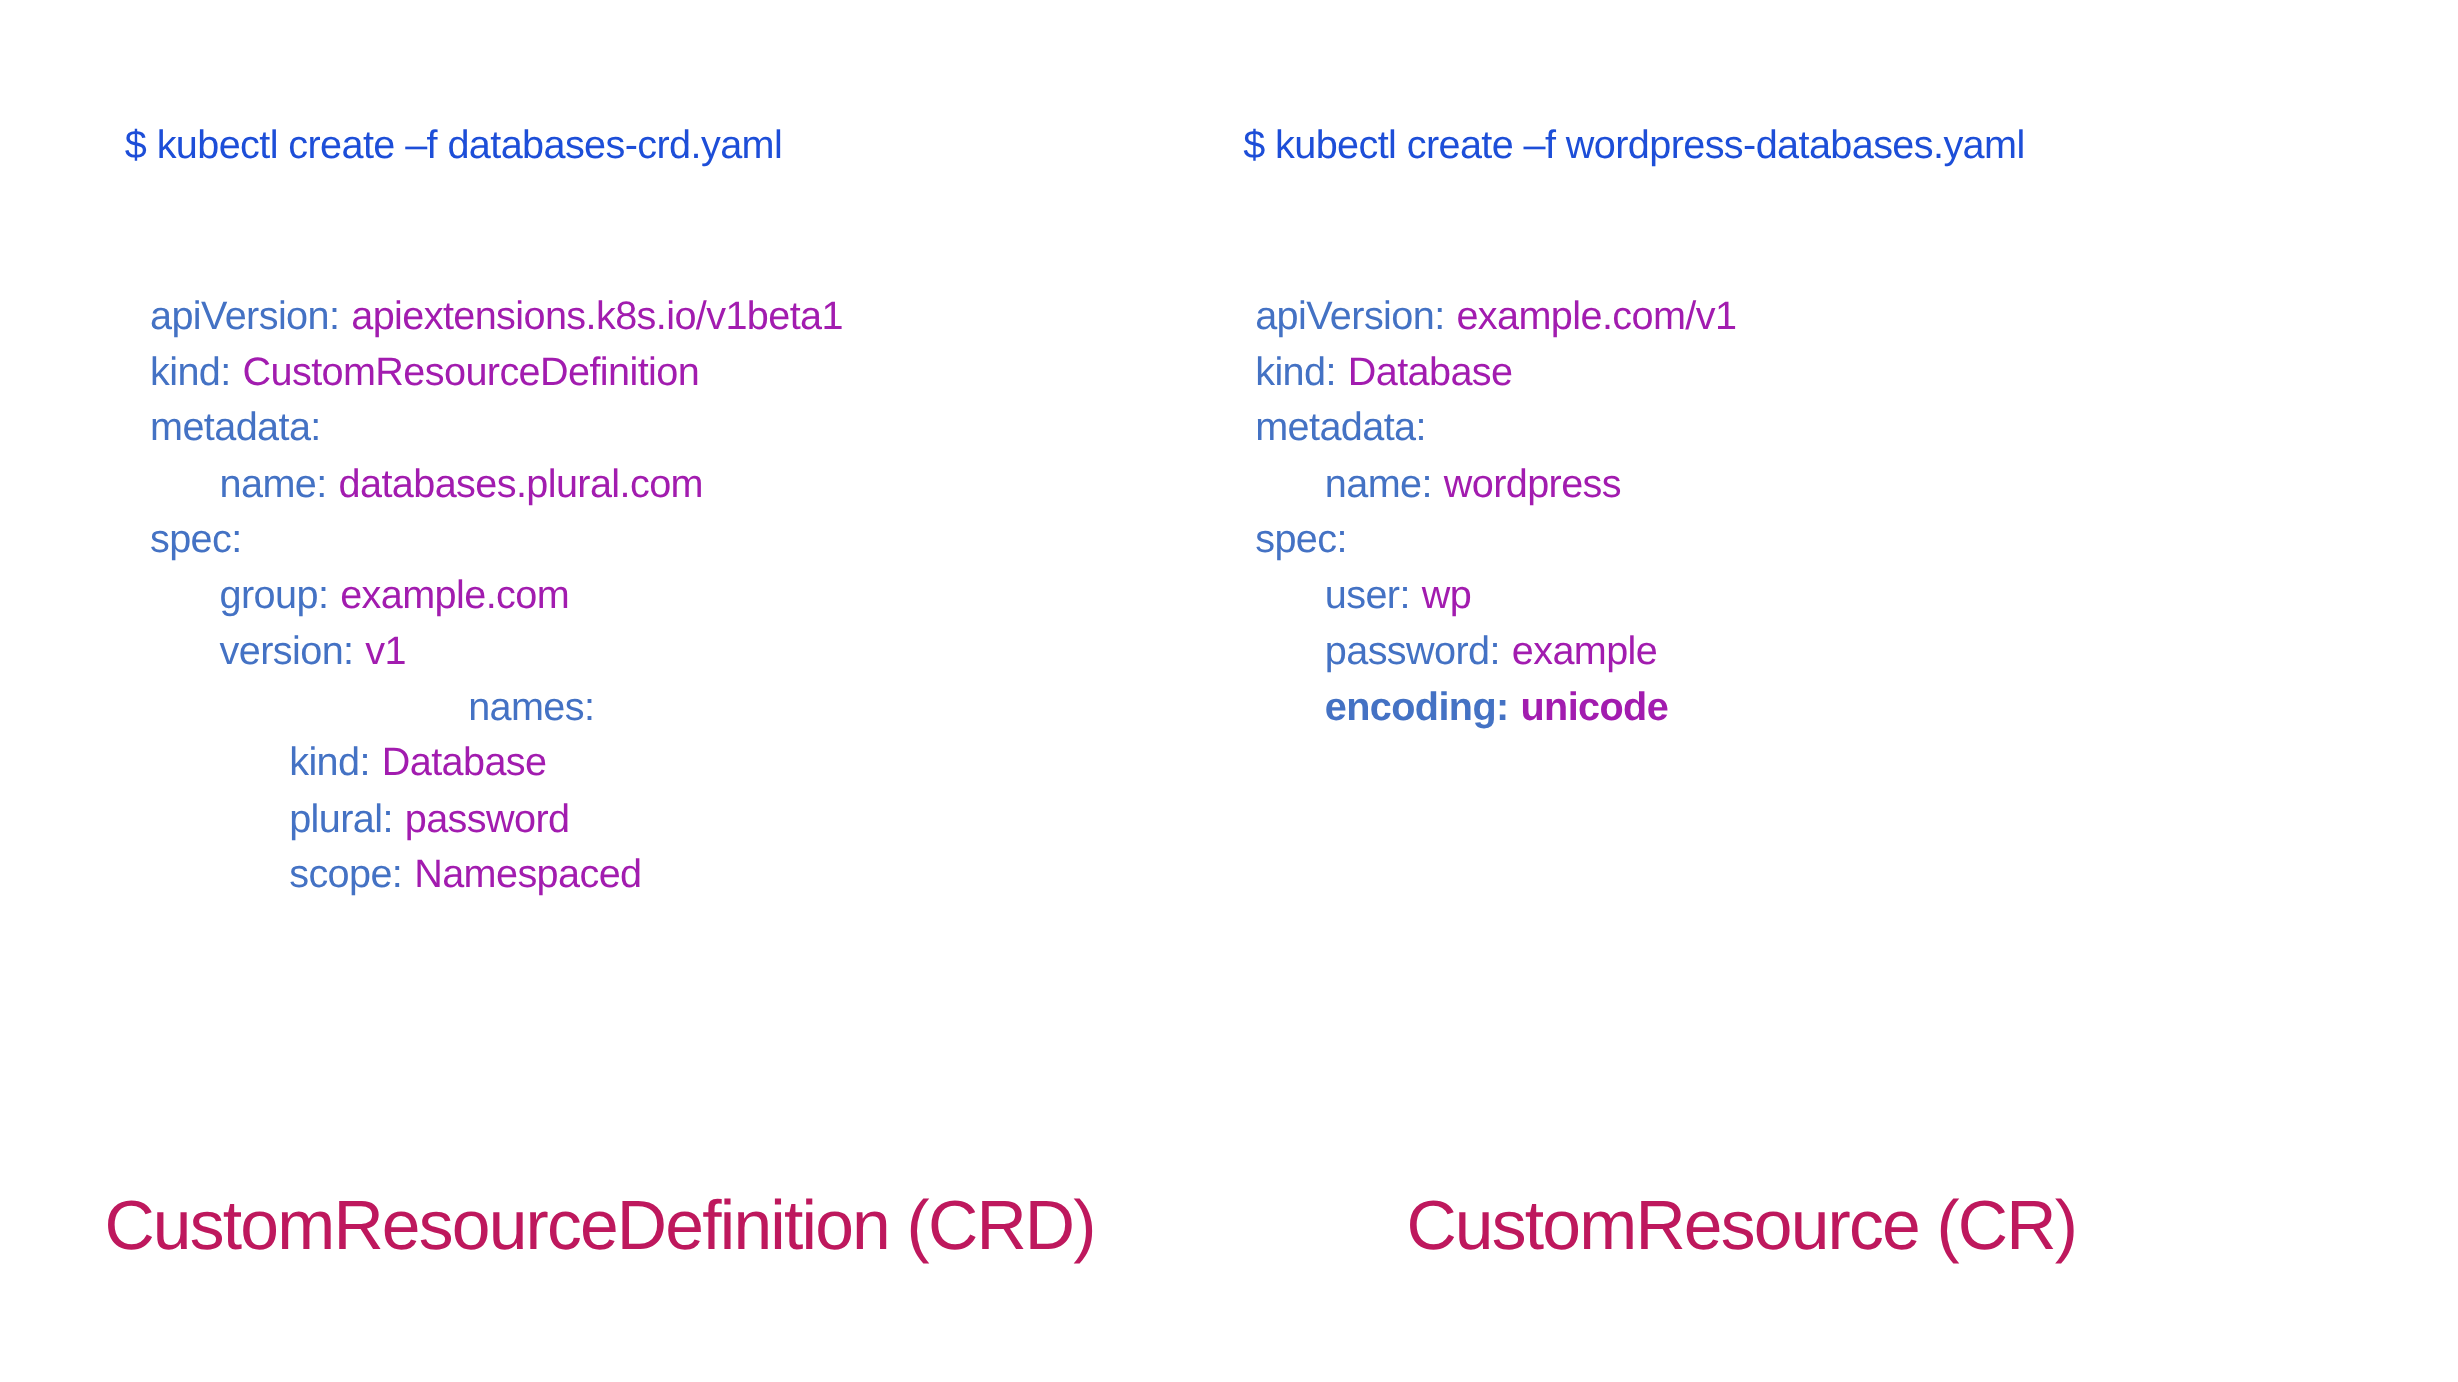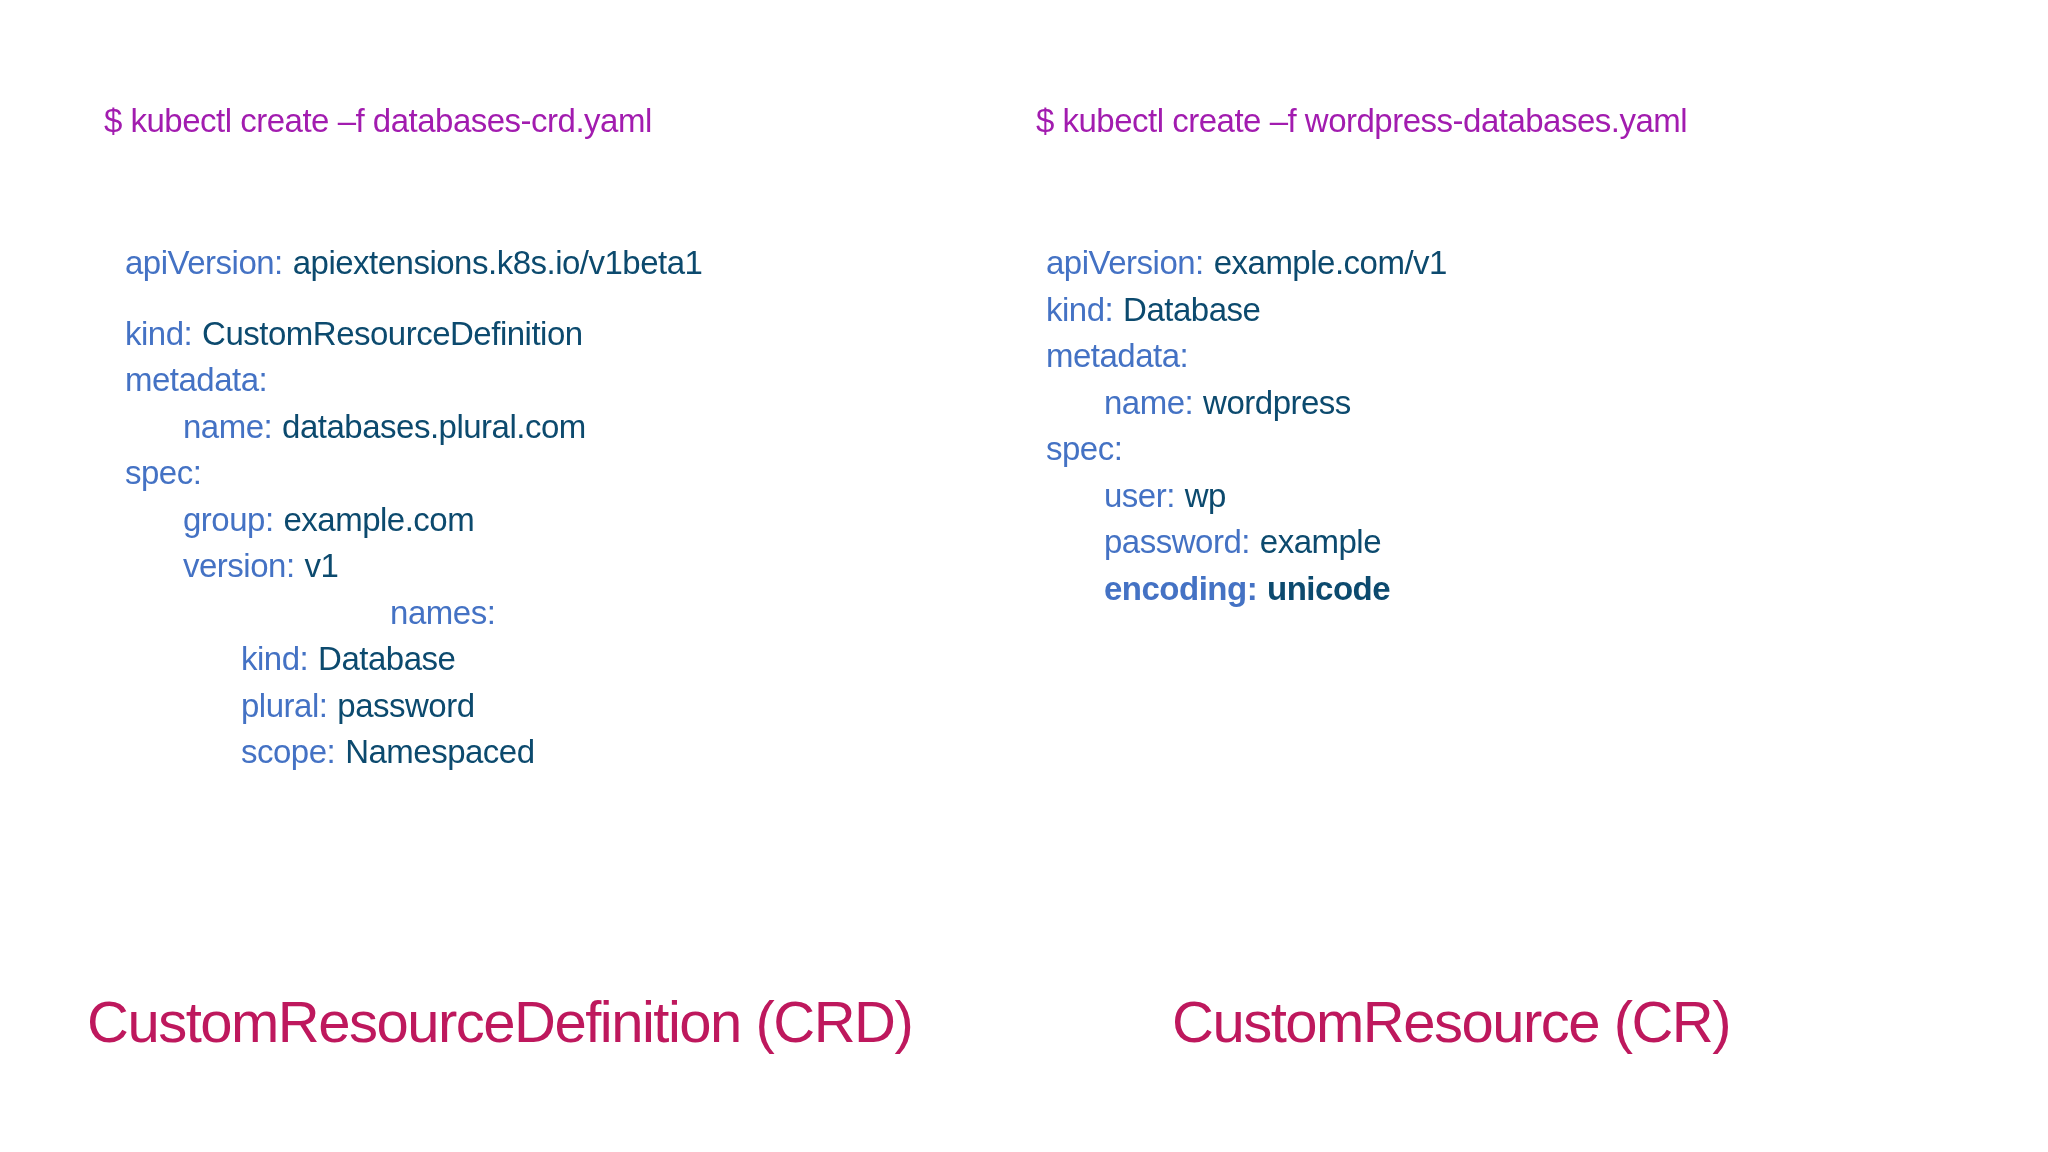--- a/index.html
+++ b/index.html
@@ -14,39 +14,39 @@
     background: #ffffff;
     overflow: hidden;
     font-family: "Liberation Sans", "DejaVu Sans", sans-serif;
     color: #1a1a1a;
   }
   .command {
     position: absolute;
     top: 102px;
     font-size: 33px;
     letter-spacing: -0.5px;
-    color: #a21caf;
+    color: #1d4ed8;
     white-space: nowrap;
   }
   .command.left  { left: 104px; }
   .command.right { left: 1036px; }
 
   .yaml-block {
     position: absolute;
     top: 240px;
     font-size: 33px;
     letter-spacing: -0.5px;
     line-height: 46.5px;
     white-space: nowrap;
   }
   .yaml-block.left  { left: 125px; }
   .yaml-block.right { left: 1046px; }
 
   .yaml-key   { color: #4472C4; }
-  .yaml-value { color: #0c4a6e; margin-left: 0.3em; }
+  .yaml-value { color: #a21caf; margin-left: 0.3em; }
 
   .caption {
     position: absolute;
     top: 988px;
     font-size: 58px;
     letter-spacing: -1.5px;
     color: #be185d;
     white-space: nowrap;
   }
   .caption.left  { left: 87px; }
@@ -56,21 +56,21 @@
 <body>
 
 <div class="slide">
 
   <div class="command left">$ kubectl create –f databases-crd.yaml</div>
 
   <div class="command right">$ kubectl create –f wordpress-databases.yaml</div>
 
   <div class="yaml-block left">
       <div style="padding-left: 0px;"><span class="yaml-key">apiVersion:</span><span class="yaml-value">apiextensions.k8s.io/v1beta1</span></div>
-      <div style="padding-left: 0px; margin-top: 24px;"><span class="yaml-key">kind:</span><span class="yaml-value">CustomResourceDefinition</span></div>
+      <div style="padding-left: 0px;"><span class="yaml-key">kind:</span><span class="yaml-value">CustomResourceDefinition</span></div>
       <div style="padding-left: 0px;"><span class="yaml-key">metadata:</span></div>
       <div style="padding-left: 58px;"><span class="yaml-key">name:</span><span class="yaml-value">databases.plural.com</span></div>
       <div style="padding-left: 0px;"><span class="yaml-key">spec:</span></div>
       <div style="padding-left: 58px;"><span class="yaml-key">group:</span><span class="yaml-value">example.com</span></div>
       <div style="padding-left: 58px;"><span class="yaml-key">version:</span><span class="yaml-value">v1</span></div>
       <div style="padding-left: 58px; text-align: center;"><span class="yaml-key">names:</span></div>
       <div style="padding-left: 116px;"><span class="yaml-key">kind:</span><span class="yaml-value">Database</span></div>
       <div style="padding-left: 116px;"><span class="yaml-key">plural:</span><span class="yaml-value">password</span></div>
       <div style="padding-left: 116px;"><span class="yaml-key">scope:</span><span class="yaml-value">Namespaced</span></div>
     </div>

